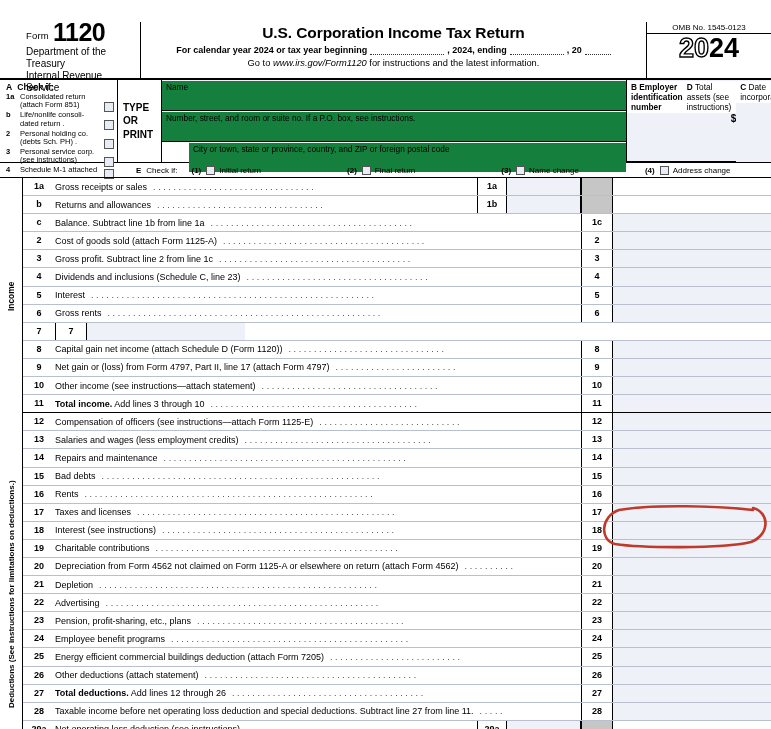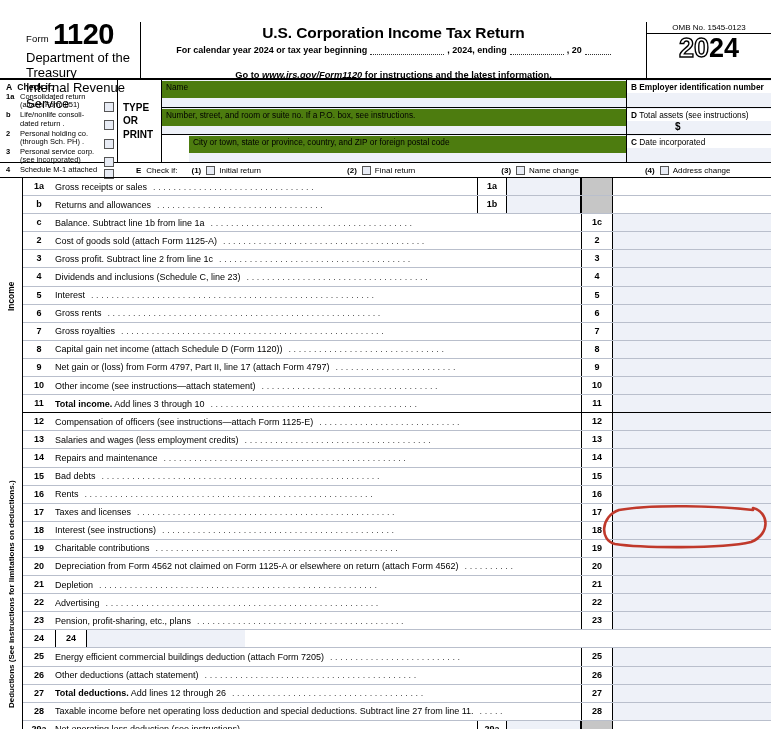--- a/index.html
+++ b/index.html
@@ -9,29 +9,29 @@
     color:#000;
     -webkit-font-smoothing:none;
   }
   .form{position:relative;width:771px;height:729px;box-sizing:border-box;}
 
   
   .hdr{display:flex;border-bottom:2px solid #000;height:56px;margin:22px 0 0 0;}
   .hdr-left{width:140px;padding:0 4px 0 26px;box-sizing:border-box;position:relative;}
   .hdr-formline{display:flex;align-items:flex-end;gap:4px;line-height:1;}
   .lbl-form{font-size:9.5px;padding-bottom:3px;letter-spacing:.2px;}
-  .num1120{font-size:29px;font-weight:bold;letter-spacing:-.5px;line-height:.85;text-align:right;}
-  .dept{font-size:13px;line-height:1.18;margin-top:3px;}
+  .num1120{font-size:25px;font-weight:bold;letter-spacing:-.5px;line-height:.85;text-align:right;}
+  .dept{font-size:10px;line-height:1.18;margin-top:3px;}
   .hdr-mid{flex:1;border-left:1.6px solid #000;border-right:1.6px solid #000;
            padding:0 6px;text-align:center;box-sizing:border-box;}
   .title{font-size:15.5px;font-weight:bold;letter-spacing:-.1px;margin-top:2px;}
   .calline{font-size:9px;font-weight:bold;margin-top:3px;display:flex;
            align-items:flex-end;justify-content:center;gap:3px;white-space:nowrap;}
   .dotfill{border-bottom:1.4px dotted #333;flex:0 0 auto;height:8px;}
-  .goline{font-size:9.3px;font-weight:bold;margin-top:15px;}
+  .goline{font-size:9.3px;font-weight:normal;margin-top:3px;}
   .goline i{font-style:italic;}
   .hdr-right{width:124px;box-sizing:border-box;text-align:center;}
   .omb{font-size:8px;padding:1px 0 1px 0;border-bottom:1px solid #000;}
   .yearbox{font-size:27px;font-weight:bold;line-height:1;padding-top:1px;letter-spacing:0px;}
   .yr-out{color:#fff;-webkit-text-stroke:1.4px #000;}
   .yr-in{color:#000;}
 
   
   .entity{display:flex;border-bottom:1px solid #000;height:82px;}
   .ent-a{width:118px;box-sizing:border-box;padding:2px 2px 0 6px;
@@ -47,22 +47,22 @@
   .cbx.b2{top:9px;}
   .ent-type{width:44px;box-sizing:border-box;border-right:1.6px solid #000;
             display:flex;flex-direction:column;justify-content:center;
             align-items:flex-start;padding-left:5px;font-size:10px;
             font-weight:bold;line-height:1.35;}
   .ent-mid{flex:1;display:flex;flex-direction:column;box-sizing:border-box;
            border-right:1.6px solid #000;}
   .ent-cell{flex:1;border-bottom:1px solid #000;padding:1px 0 0 4px;
             font-size:8.3px;background:#eef1f8;box-sizing:border-box;}
   .ent-cell:last-child{border-bottom:none;margin-left:27px;}
-  .ent-cell .cap{background:#4d7c0f;display:block;margin:0 0 0 -4px;padding:1px 0 6px 4px;}
-  .ent-right{width:144px;box-sizing:border-box;display:flex;flex-direction:column;}
+  .ent-cell .cap{background:#15803d;display:block;margin:0 0 0 -4px;padding:1px 0 18px 4px;}
+  .ent-right{width:144px;box-sizing:border-box;display:flex;flex-direction:row;}
   .er-cell{flex:1;border-bottom:1px solid #000;padding:1px 0 0 4px;
            font-size:8.3px;box-sizing:border-box;background:#eef1f8;position:relative;}
   .er-cell:last-child{border-bottom:none;}
   .er-cell .cap{background:#fff;display:block;margin:0 0 0 -4px;padding:1px 0 1px 4px;font-weight:bold;}
   .er-cell .capn{font-weight:normal;}
   .er-cell b.ltr{font-weight:bold;}
   .dollarsign{font-weight:bold;font-size:10px;margin-left:44px;}
 
   
   .erow{display:flex;align-items:center;height:15px;border-bottom:1.6px solid #000;
@@ -171,30 +171,30 @@
           <span>Life/nonlife consoli-</span><br>
           <span>dated return .</span>
         </span>
         <span class="cbx b2"></span>
       </div>
 
       <div class="arow">
         <span class="an">2</span>
         <span class="at">
           <span>Personal holding co.</span><br>
-          <span>(through Sch. PH) .</span>
+          <span>(debts Sch. PH) .</span>
         </span>
         <span class="cbx b2"></span>
       </div>
 
       <div class="arow">
         <span class="an">3</span>
         <span class="at">
           <span>Personal service corp.</span><br>
-          <span>(see incorporated)</span>
+          <span>(see instructions)</span>
         </span>
         <span class="cbx b2"></span>
       </div>
 
       <div class="arow">
         <span class="an">4</span>
         <span class="at">Schedule M-1 attached</span>
         <span class="cbx"></span>
       </div>
     </div>
@@ -315,21 +315,20 @@
           <div class="camt"></div>
         </div>
         <div class="r">
           <div class="rnum">6</div>
           <div class="rtxt">Gross rents<span class="leader">......................................................</span></div>
           <div class="cnum">6</div>
           <div class="camt"></div>
         </div>
         <div class="r">
           <div class="rnum">7</div>
-          <div class="rtxt">Gross royalties<span class="leader">....................................................</span></div>
           <div class="cnum">7</div>
           <div class="camt"></div>
         </div>
         <div class="r">
           <div class="rnum">8</div>
           <div class="rtxt">Capital gain net income (attach Schedule D (Form 1120))<span class="leader">...............................</span></div>
           <div class="cnum">8</div>
           <div class="camt"></div>
         </div>
         <div class="r">
@@ -425,20 +424,21 @@
           <div class="camt"></div>
         </div>
         <div class="r">
           <div class="rnum">23</div>
           <div class="rtxt">Pension, profit-sharing, etc., plans<span class="leader">.........................................</span></div>
           <div class="cnum">23</div>
           <div class="camt"></div>
         </div>
         <div class="r">
           <div class="rnum">24</div>
+          <div class="rtxt">Employee benefit programs<span class="leader">...............................................</span></div>
           <div class="cnum">24</div>
           <div class="camt"></div>
         </div>
         <div class="r">
           <div class="rnum">25</div>
           <div class="rtxt">Energy efficient commercial buildings deduction (attach Form 7205)<span class="leader">..........................</span></div>
           <div class="cnum">25</div>
           <div class="camt"></div>
         </div>
         <div class="r">

